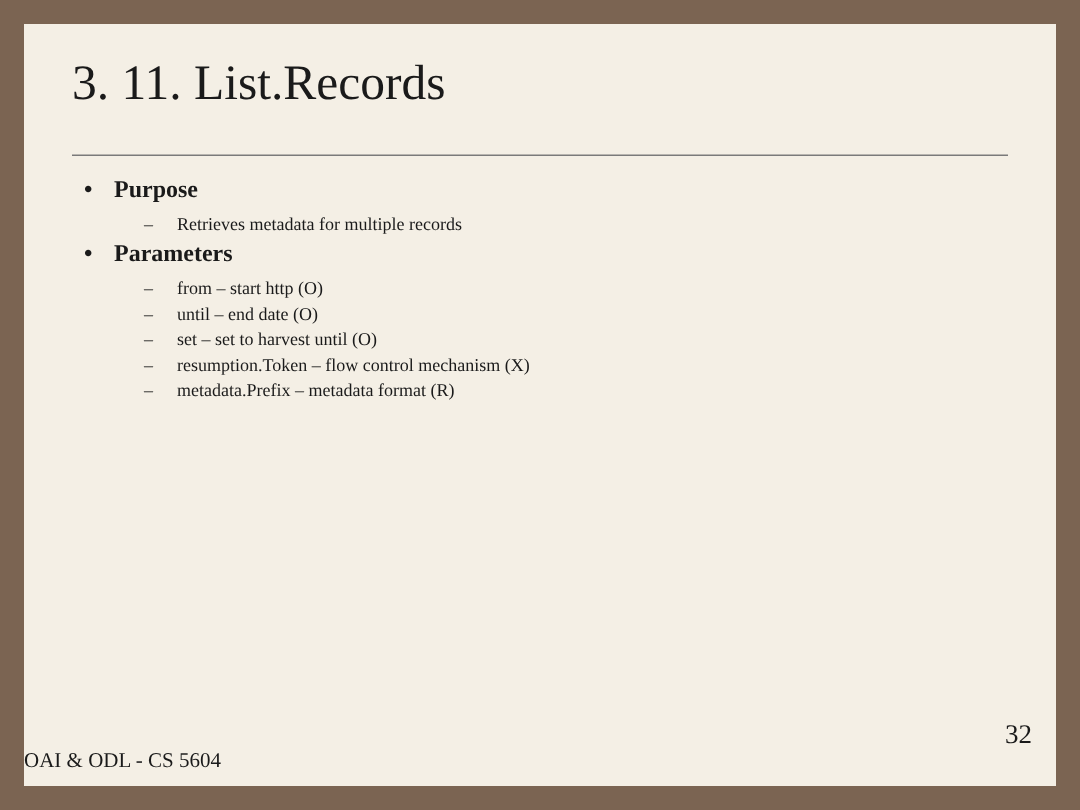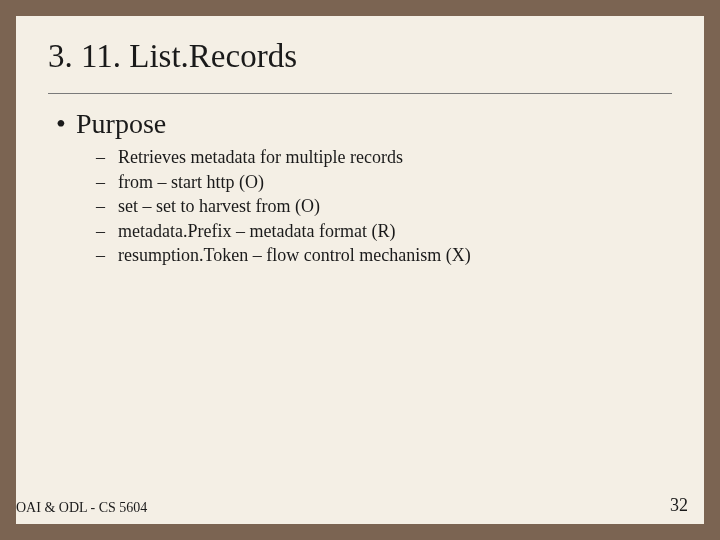--- a/index.html
+++ b/index.html
@@ -14,41 +14,42 @@
     .slide {
       width: 100%;
       height: 100%;
       background: #f4efe5;
       padding: 22px 32px 8px 32px;
       position: relative;
     }
     .title {
       font-size: 33px;
       font-weight: normal;
-      margin-bottom: 18px;
+      margin-bottom: 28px;
     }
     .rule {
       border: none;
       border-top: 1px solid #7a7a7a;
       margin-bottom: 14px;
     }
     .lvl1 {
-      font-size: 28px;
+      font-size: 16px;
       margin: 4px 0 6px 0;
       padding-left: 28px;
       position: relative;
+      font-weight: bold;
     }
     .lvl1::before {
       content: "•";
       position: absolute;
       left: 8px;
       top: 0;
     }
     .lvl2 {
-      font-size: 18px;
+      font-size: 12px;
       margin: 2px 0 2px 0;
       padding-left: 70px;
       position: relative;
       line-height: 1.25;
     }
     .lvl2::before {
       content: "–";
       position: absolute;
       left: 48px;
       top: 0;
@@ -59,37 +60,39 @@
       left: 0;
       width: 100%;
       font-size: 14px;
     }
     .footer-center {
       width: 100%;
     }
     .footer-right {
       position: absolute;
       right: 16px;
-      bottom: 0;
+      bottom: 16px;
       font-size: 18px;
     }
   </style>
 </head>
 <body>
 
 <div class="slide">
   <div class="title">3. 11. List.Records</div>
   <hr class="rule">
 
   <div class="lvl1">Purpose</div>
   <div class="lvl2">Retrieves metadata for multiple records</div>
 
+  <div class="lvl1">Parameters</div>
   <div class="lvl2"> from – start http (O)</div>
-  <div class="lvl2"> set – set to harvest from (O)</div>
+  <div class="lvl2"> until – end date (O)</div>
+  <div class="lvl2"> set – set to harvest until (O)</div>
+  <div class="lvl2"> resumption.Token – flow control mechanism (X)</div>
   <div class="lvl2"> metadata.Prefix – metadata format (R)</div>
-  <div class="lvl2"> resumption.Token – flow control mechanism (X)</div>
 
 
   <div class="footer">
     <div class="footer-center">OAI &amp; ODL - CS 5604</div>
     <div class="footer-right">32</div>
   </div>
 </div>
 
 </body></html>

